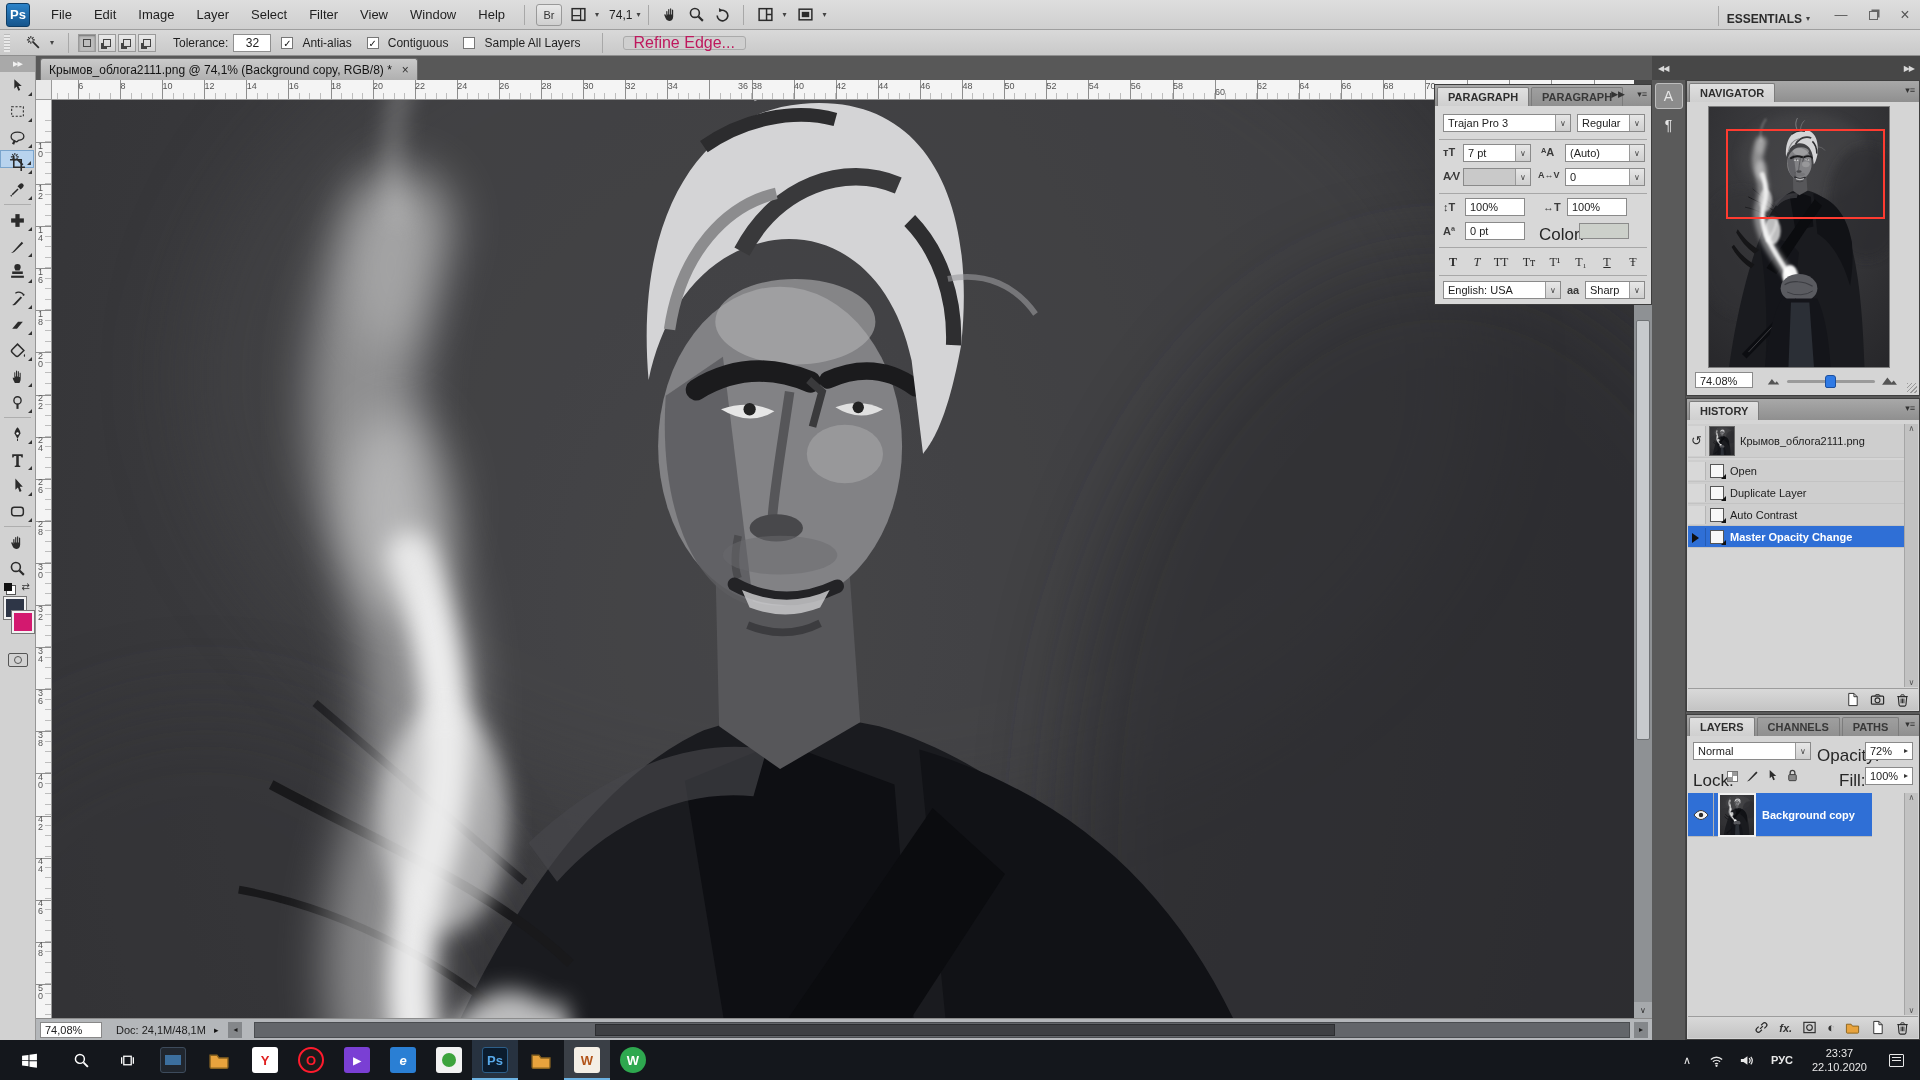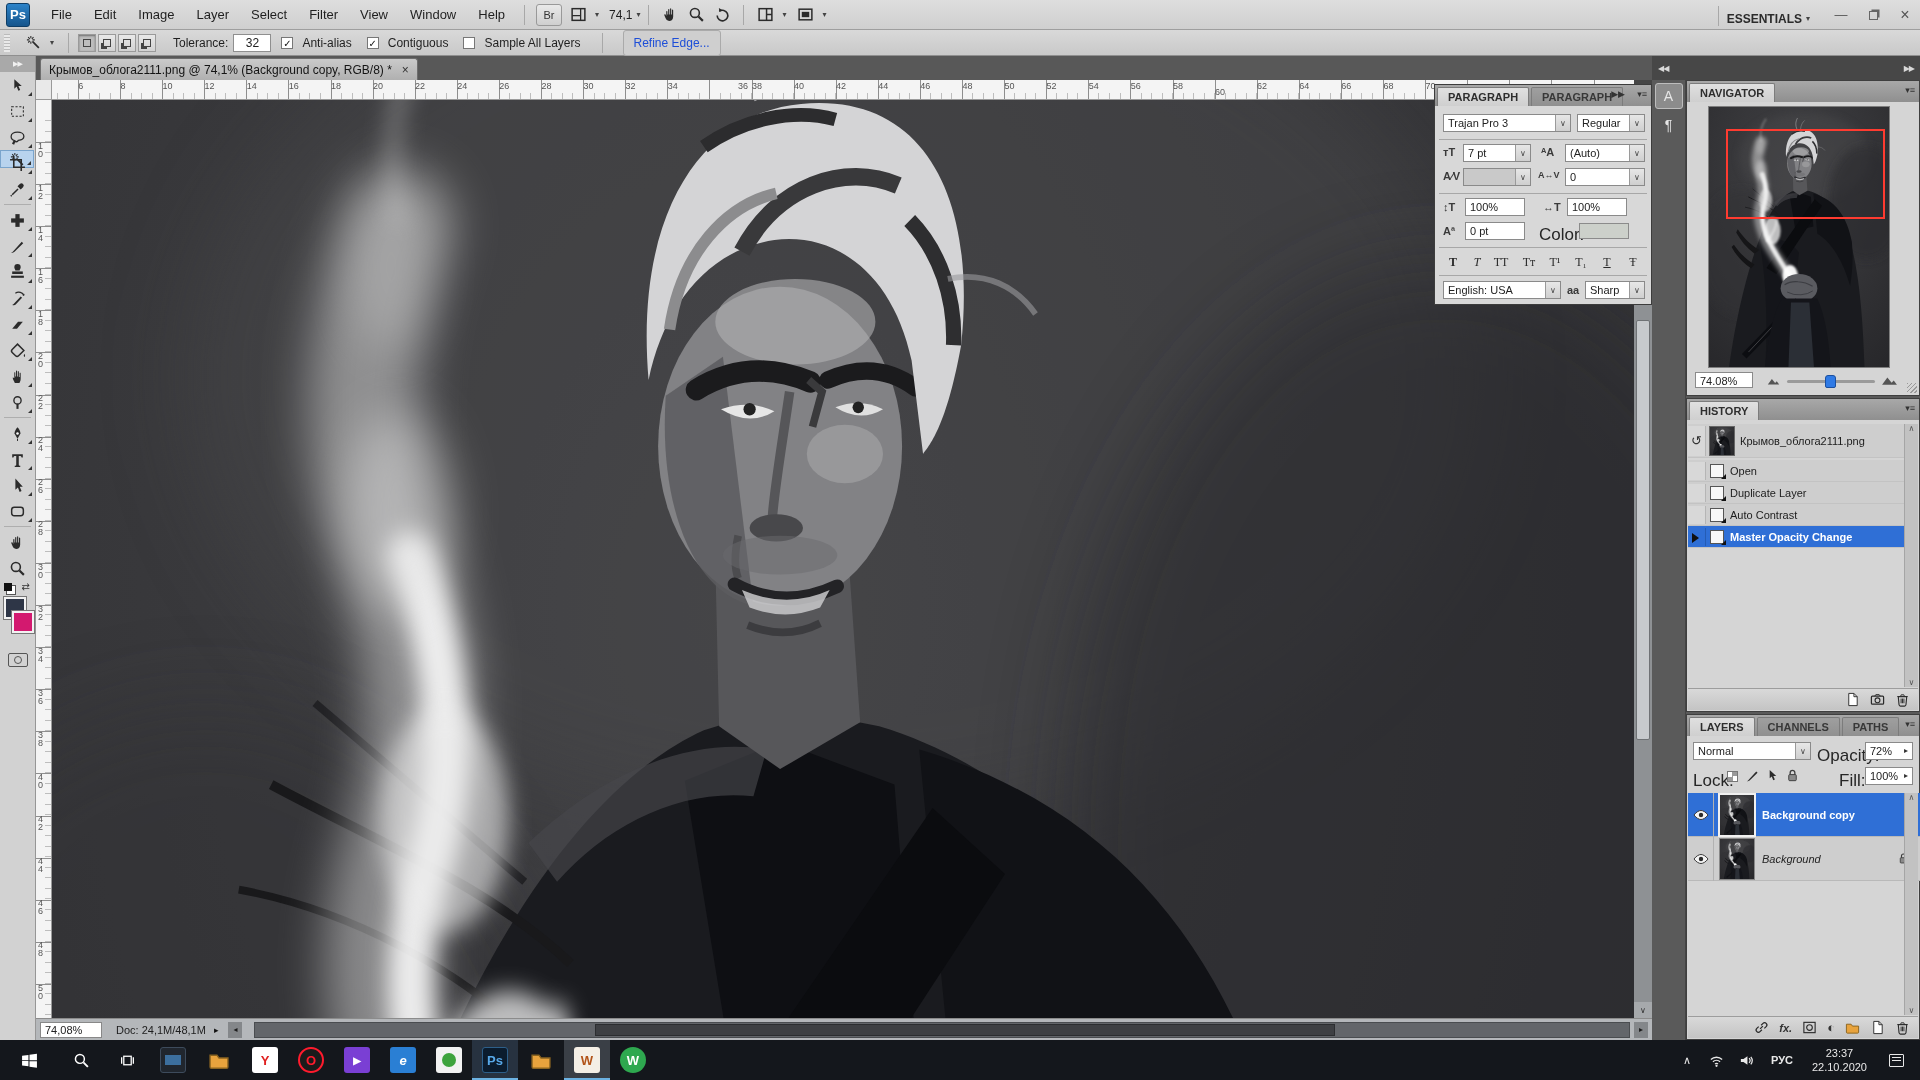--- a/index.html
+++ b/index.html
@@ -22,21 +22,21 @@
   #optbar{position:absolute;left:0;top:30px;width:1920px;height:26px;background:linear-gradient(#d9d9d9,#c9c9c9);border-bottom:1px solid #8f8f8f;display:flex;align-items:center;z-index:39}
   .grip{width:6px;height:18px;margin:0 4px;background:repeating-linear-gradient(#bbb 0 1px,#e9e9e9 1px 3px)}
   .modebtn{width:18px;height:18px;border:1px solid #9a9a9a;background:linear-gradient(#e8e8e8,#d2d2d2);margin:0 1px;display:flex;align-items:center;justify-content:center}
   .modebtn.pressed{background:#bdbdbd;box-shadow:inset 0 1px 2px rgba(0,0,0,.4)}
   .modeglyph{width:8px;height:8px;border:1px solid #444}
   .modeglyph.b{box-shadow:-3px 3px 0 -1px #444}
   .optlabel{font-size:12px;color:#1f1f1f;margin:0 5px}
   .optinput{width:38px;height:18px;background:#fff;border:1px solid #8f8f8f;font-size:12px;text-align:center;line-height:17px}
   .cbx{width:12px;height:12px;background:#fff;border:1px solid #777;font-size:10px;line-height:11px;text-align:center;color:#111;margin:0 4px 0 10px}
   .cbx.off{color:transparent}
-  .disbtn{height:26px;padding:0 10px;border:1px solid #aaa;border-radius:3px;background:#cfcfcf;color:#1d4ed8;font-size:12px;display:flex;align-items:center;margin-left:12px}
+  .disbtn{height:14px;padding:0 10px;border:1px solid #aaa;border-radius:3px;background:#cfcfcf;color:#be185d;font-size:16px;display:flex;align-items:center;margin-left:12px}
   
   #toolbar{position:absolute;left:0;top:56px;width:36px;height:984px;background:#d2d2d2;border-right:1px solid #969696;z-index:30}
   #toolbar .thead{height:16px;background:#a9a9a9;color:#f0f0f0;font-size:7px;letter-spacing:-1px;display:flex;align-items:center;justify-content:center}
   .tool{width:34px;height:26px;display:flex;align-items:center;justify-content:center;position:relative}
   .tool svg{width:17px;height:17px}
   .tool.sel{background:#b8d3ee;border:1px solid #7aa4cc}
   .tool.fly::after{content:"";position:absolute;right:2px;bottom:2px;border-left:4px solid transparent;border-bottom:4px solid #333}
   .tsep{height:1px;background:#aeaeae;margin:2px 4px}
   #swatches{position:relative;height:64px}
   .fgswatch{position:absolute;left:4px;top:16px;width:22px;height:22px;border:2px solid #f2f2f2;outline:1px solid #777}
@@ -106,21 +106,21 @@
   .hrow .hcb{width:18px;height:18px;border-right:1px solid #b5b5b5;margin-right:4px;background:#d8d8d8}
   .hrow.selrow{background:#2f6fd6;color:#fff;font-weight:bold}
   .pageico{width:14px;height:14px;position:relative;margin-right:6px}
   .pageico::before{content:"";position:absolute;inset:0;background:#f8f8f8;border:1px solid #555}
   .pageico::after{content:"";position:absolute;right:-2px;bottom:-1px;border-left:5px solid transparent;border-bottom:5px solid #111}
   .hptr{position:absolute;left:4px;width:0;height:0;border-top:5px solid transparent;border-bottom:5px solid transparent;border-left:7px solid #111}
   .pscroll{position:absolute;right:1px;width:14px;background:#c2c2c2;border-left:1px solid #a5a5a5;display:flex;flex-direction:column;justify-content:space-between;align-items:center;font-size:8px;color:#555}
   .pbot{position:absolute;left:1px;right:1px;bottom:1px;height:22px;background:linear-gradient(#d9d9d9,#c4c4c4);border-top:1px solid #9d9d9d;display:flex;align-items:center;justify-content:flex-end;gap:10px;padding-right:8px}
   .pbot svg{width:15px;height:15px}
   
-  .lrow{position:absolute;left:1px;width:232px;height:44px;display:flex;align-items:center;border-bottom:1px solid #b9b9b9;background:#cecece;font-size:11px}
+  .lrow{position:absolute;left:1px;width:184px;height:44px;display:flex;align-items:center;border-bottom:1px solid #b9b9b9;background:#cecece;font-size:11px}
   .lrow .eyecell{width:26px;height:44px;border-right:1px solid #b2b2b2;display:flex;align-items:center;justify-content:center}
   .lrow.selrow{background:#2f6fd6;color:#fff}
   .lthumb{width:34px;height:40px;background:#222;margin:0 8px 0 6px;outline:1px solid #888}
   .lrow.selrow .lthumb{outline:2px solid #f0f0f0}
   .lockmini{width:14px;height:14px;display:inline-flex;align-items:center;justify-content:center;margin-right:5px;font-size:10px;color:#333}
   .checker{width:11px;height:11px;background:conic-gradient(#999 0 25%,#fff 0 50%,#999 0 75%,#fff 0);border:1px solid #777}
   
   #taskbar{position:absolute;left:0;top:1040px;width:1920px;height:40px;background:#14171c;display:flex;align-items:stretch;z-index:50}
   .tbtn{width:46px;display:flex;align-items:center;justify-content:center}
   .tbtn svg{width:17px;height:17px}
@@ -929,34 +929,20 @@
       <span class="eyecell">
           <svg style="width:16px;height:12px">
             <use href="#i-eye"></use>
           </svg>
         </span>
       <svg class="lthumb" viewBox="0 0 940 1360" preserveAspectRatio="none">
           <use href="#artwork"></use>
         </svg>
       <span style="font-weight:bold">Background copy</span>
     </div>
-    <div class="lrow" style="top:122px">
-      <span class="eyecell">
-          <svg style="width:16px;height:12px">
-            <use href="#i-eye"></use>
-          </svg>
-        </span>
-      <svg class="lthumb" viewBox="0 0 940 1360" preserveAspectRatio="none">
-          <use href="#artwork"></use>
-        </svg>
-      <span style="font-style:italic">Background</span>
-      <svg style="width:13px;height:13px;margin-left:auto;margin-right:10px">
-          <use href="#i-lock"></use>
-        </svg>
-    </div>
     <div class="pscroll" style="top:78px;bottom:24px">
       <span>∧</span>
       <span>∨</span>
     </div>
     <div class="pbot">
       <svg>
           <use href="#i-link"></use>
         </svg>
       <span style="font-size:11px;font-style:italic;font-weight:bold;color:#333">fx.</span>
       <svg>

